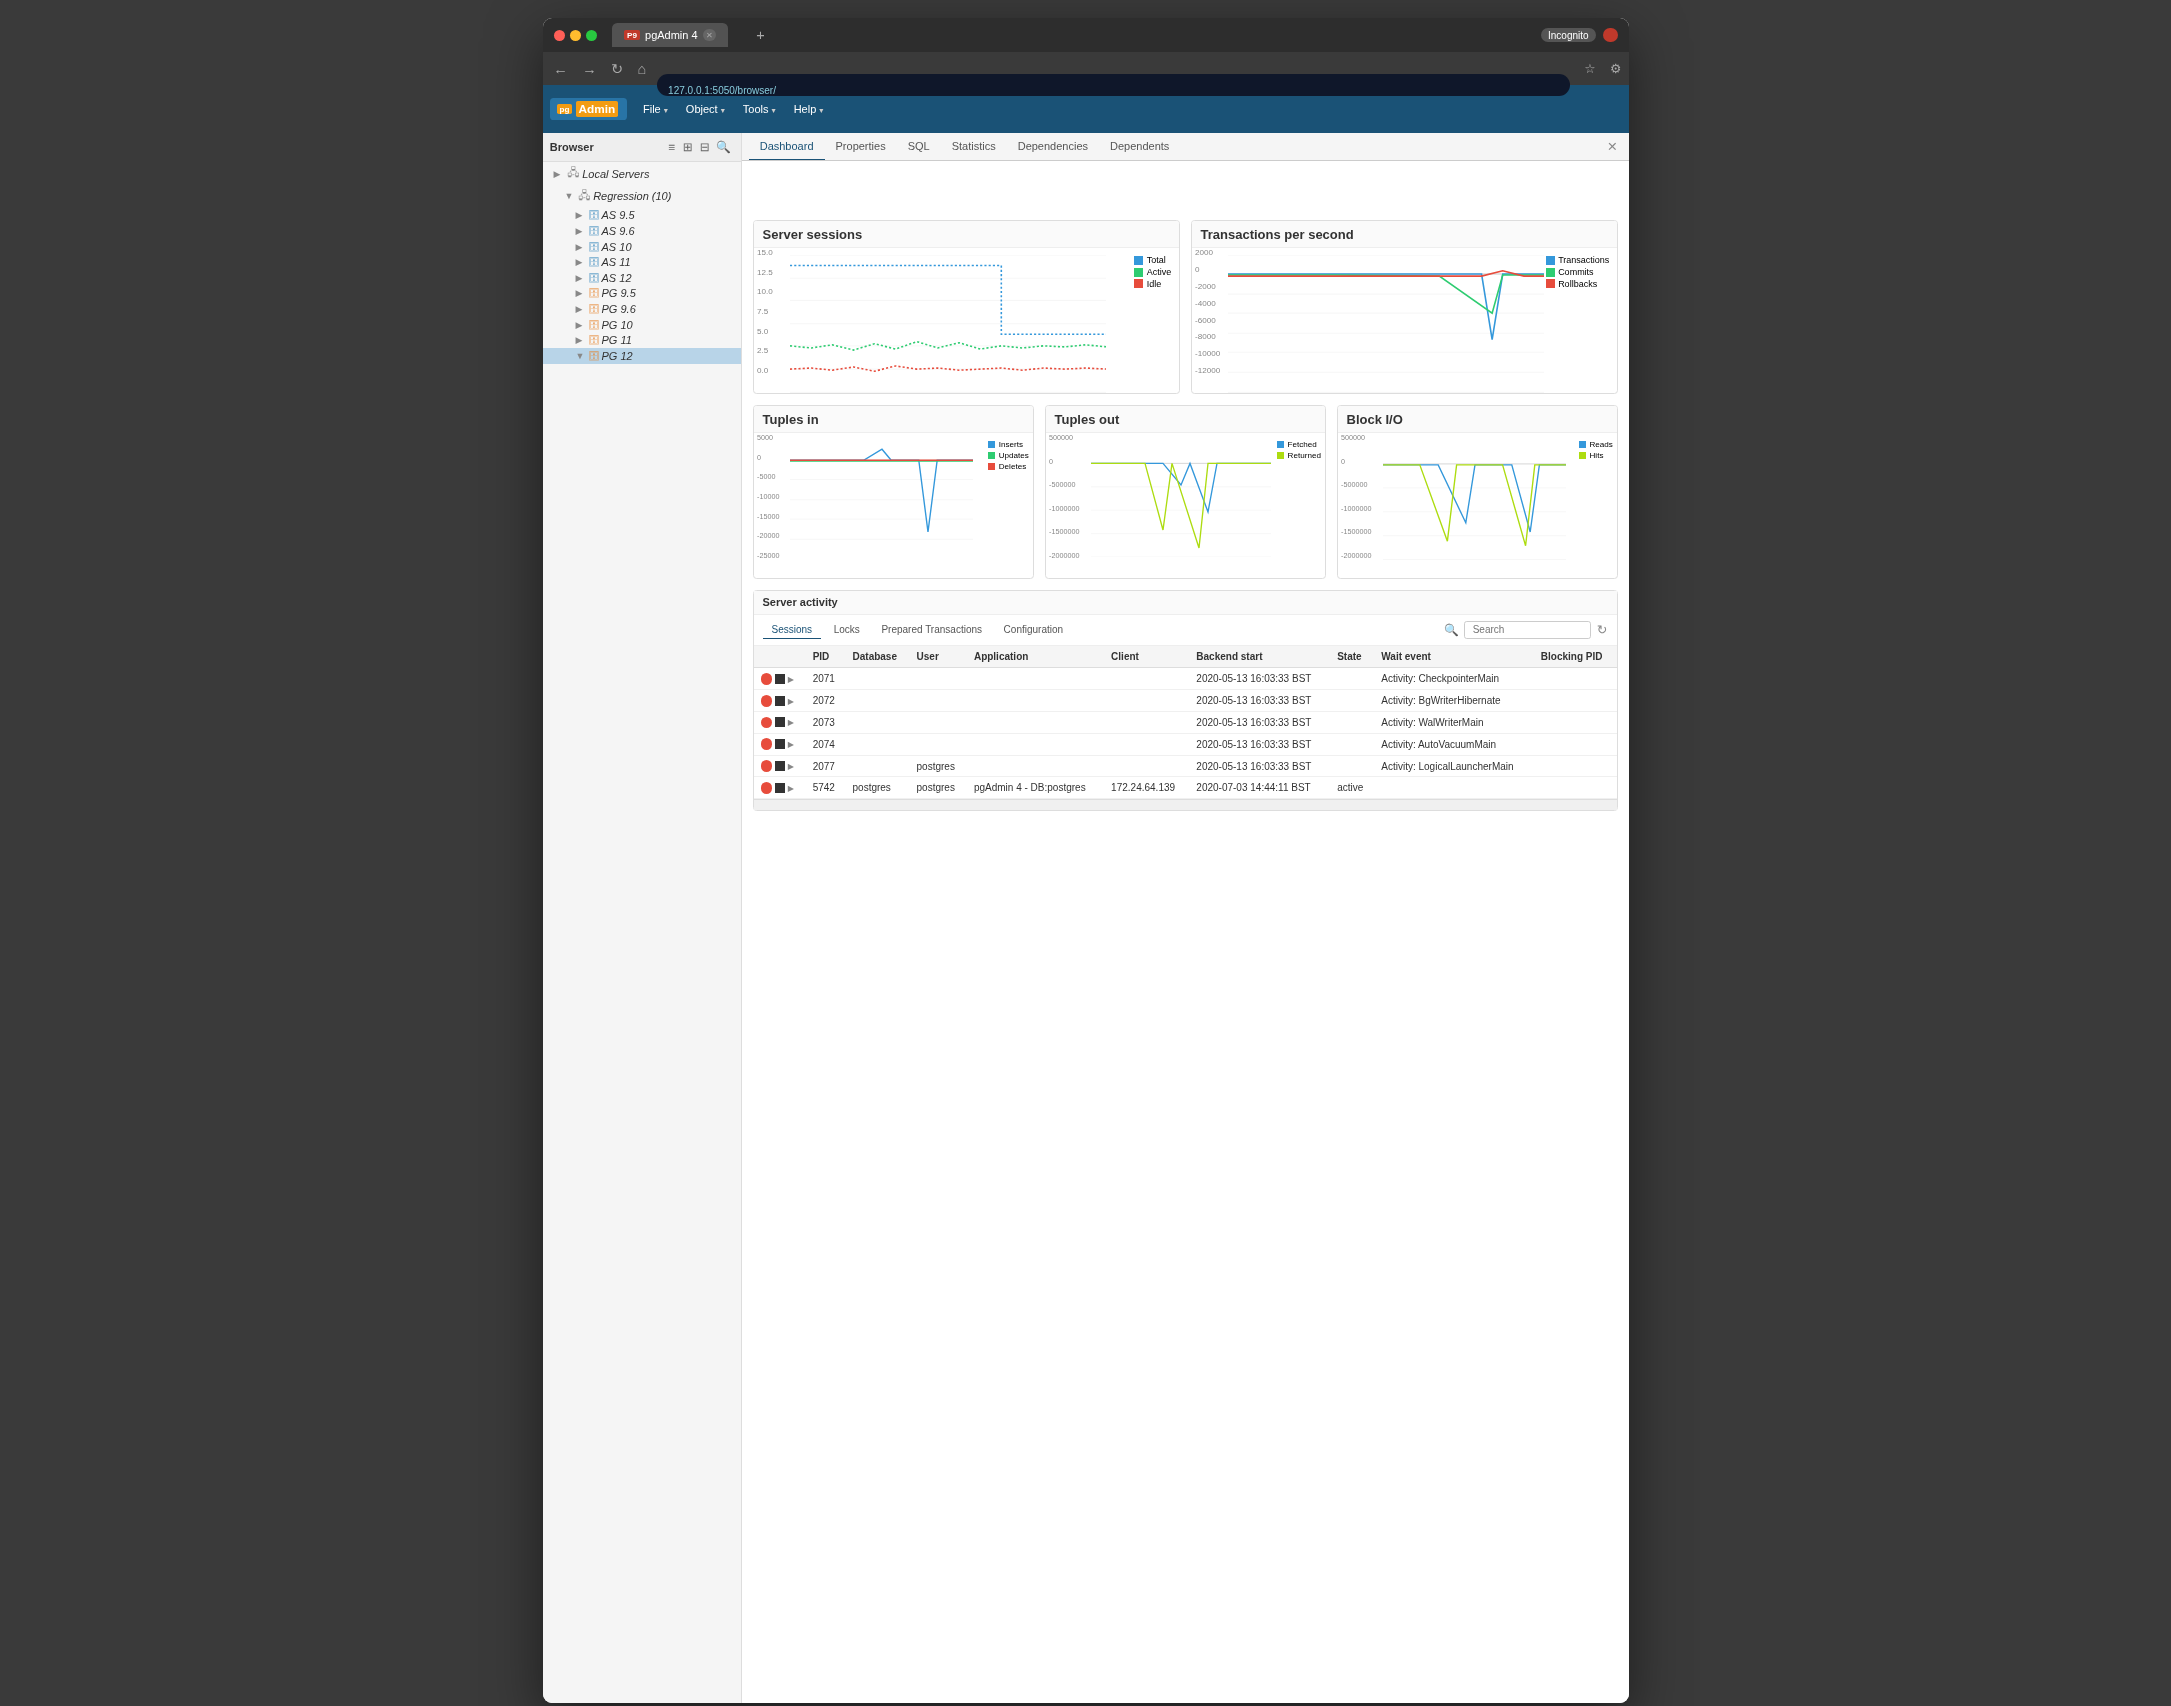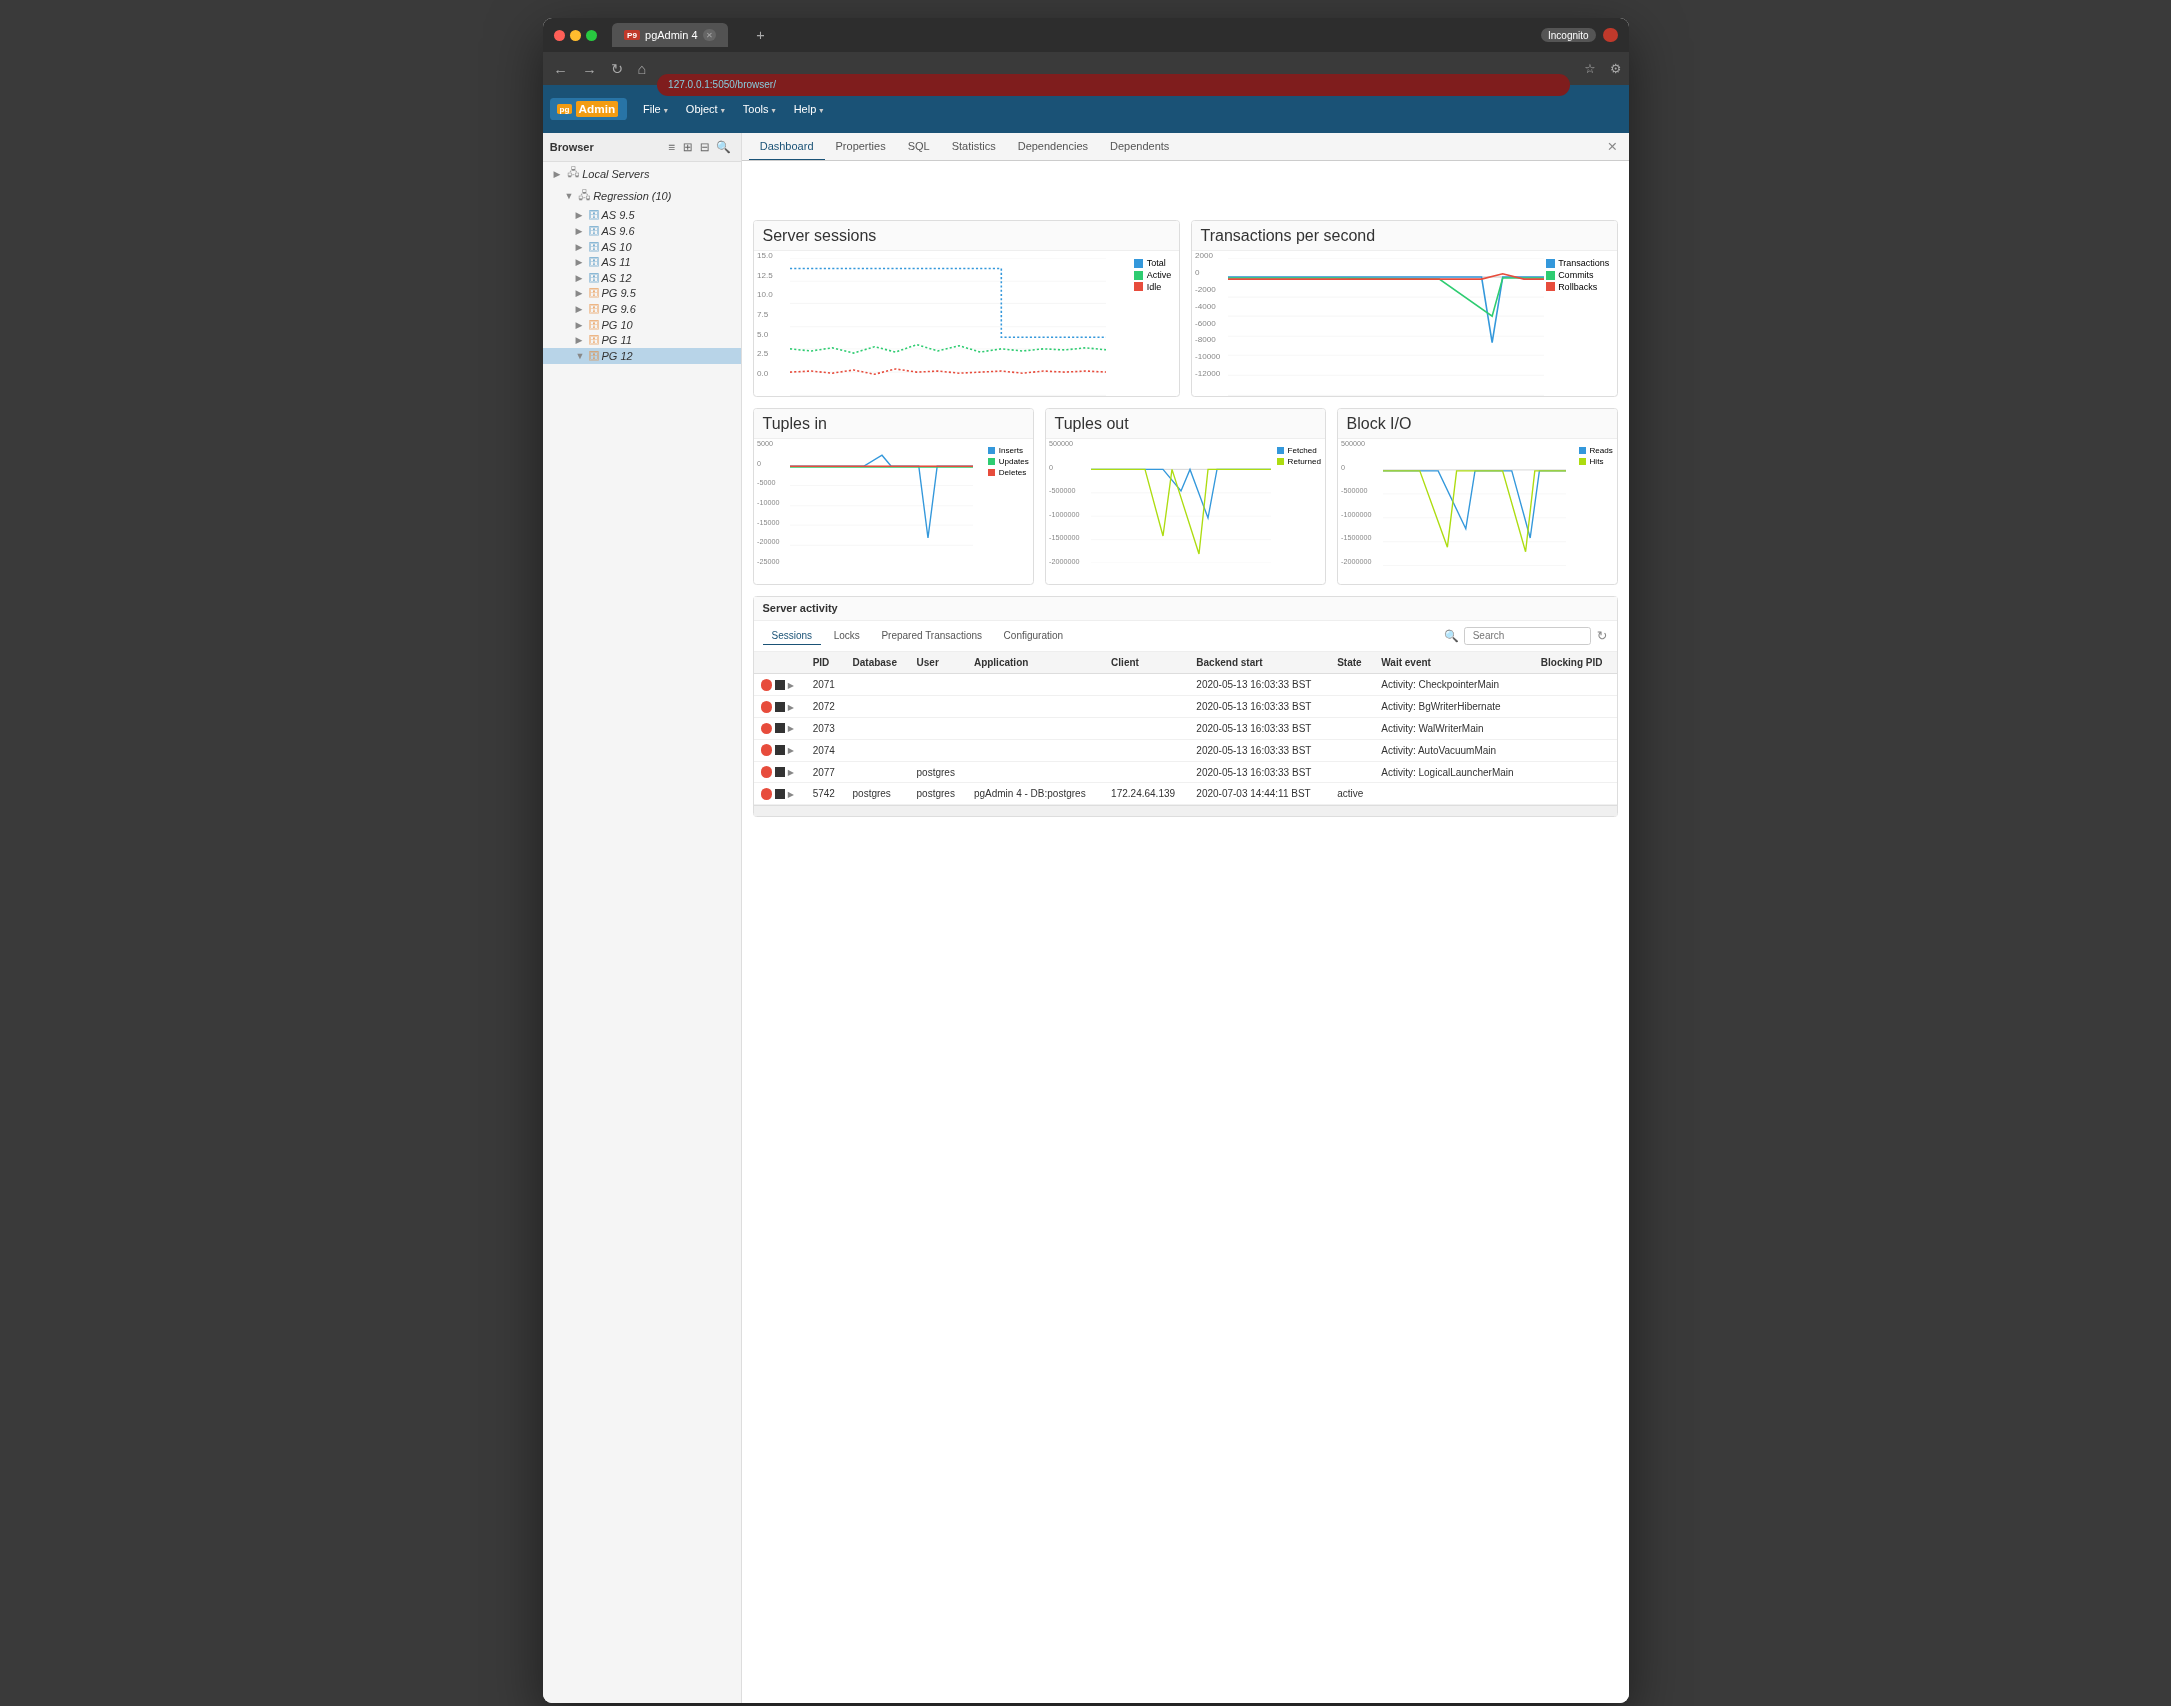--- a/index.html
+++ b/index.html
@@ -18,21 +18,21 @@
     .tab { background: #3c3c3c; border-radius: 5.4px 5.4px 0 0; padding: 5.4px 12.7px; color: #ccc; font-size: 11px; display: flex; align-items: center; gap: 5.4px; }
     .tab.active { background: #525252; color: #fff; }
     .tab-close { width: 12.7px; height: 12.7px; border-radius: 50%; background: #666; display: flex; align-items: center; justify-content: center; font-size: 8.1px; color: #aaa; cursor: pointer; }
     .tab-add { width: 22px; height: 22px; border-radius: 50%; background: transparent; color: #aaa; font-size: 14.5px; display: flex; align-items: center; justify-content: center; cursor: pointer; }
     .browser-controls { display: flex; align-items: center; gap: 3.6px; margin-left: auto; }
     .browser-controls span { color: #aaa; font-size: 10px; }
 
     
     .navbar { background: #3a3a3a; height: 33px; display: flex; align-items: center; padding: 0 7.2px; gap: 7.2px; }
     .nav-btn { color: #aaa; font-size: 14.5px; cursor: pointer; padding: 1.8px 3.6px; }
-    .address-bar { flex: 1; background: #7f1d1d; border-radius: 14.5px; height: 22px; display: flex; align-items: center; padding: 0 11px; color: #ccc; font-size: 11px; margin-top: 32px; }
+    .address-bar { flex: 1; background: #0f172a; border-radius: 14.5px; height: 22px; display: flex; align-items: flex-end; padding: 0 11px; color: #ccc; font-size: 11px; margin-top: 32px; }
     .star-icon { color: #aaa; font-size: 12.7px; margin-left: 7.2px; }
 
     
     .app-toolbar { background: #1a5276; height: 48px; display: flex; align-items: center; padding: 0 7.2px; gap: 0; }
     .app-logo { background: #2874a6; color: #fff; font-weight: bold; font-size: 11.8px; padding: 3.6px 7.2px; border-radius: 3.6px; margin-right: 7.2px; display: flex; align-items: center; gap: 1.8px; }
     .app-logo span { background: #f39c12; color: #fff; font-size: 8.1px; padding: 0.9px 2.7px; border-radius: 1.8px; margin-right: 1.8px; }
     .menu-item { color: #fff; font-size: 11px; padding: 3.6px 9px; cursor: pointer; }
     .menu-arrow { font-size: 8.1px; color: #ccc; }
 
     
@@ -61,21 +61,21 @@
     .content-tab.active { color: #1a5276; border-bottom: 1.8px solid #1a5276; font-weight: 500; }
     .close-btn { margin-left: auto; color: #888; font-size: 12.7px; cursor: pointer; padding: 3.6px; }
 
     
     .dashboard { flex: 1; overflow-y: auto; padding: 11px; background: #fff; }
 
     
     .charts-row { display: grid; grid-template-columns: 1fr 1fr; gap: 11px; margin-bottom: 11px; }
     .charts-row-3 { display: grid; grid-template-columns: 1fr 1fr 1fr; gap: 11px; margin-bottom: 11px; }
     .chart-card { border: 0.9px solid #ddd; border-radius: 3.6px; overflow: hidden; }
-    .chart-title { font-size: 16px; font-weight: 400; color: #333; padding: 5.4px 9px; border-bottom: 0.9px solid #eee; background: #fafafa; }
+    .chart-title { font-size: 13px; font-weight: 700; color: #333; padding: 5.4px 9px; border-bottom: 0.9px solid #eee; background: #fafafa; }
     .chart-body { padding: 7.2px; position: relative; height: 145px; }
     .chart-legend { position: absolute; top: 7.2px; right: 7.2px; font-size: 9px; }
     .legend-item { display: flex; align-items: center; gap: 3.6px; margin-bottom: 1.8px; }
     .legend-dot { width: 9px; height: 9px; }
     .y-axis { position: absolute; left: 3.6px; top: 0; bottom: 18px; display: flex; flex-direction: column; justify-content: space-between; font-size: 8.1px; color: #888; }
     .chart-svg { position: absolute; left: 36px; right: 72px; top: 7.2px; bottom: 18px; }
 
     
     .activity-card { border: 0.9px solid #ddd; border-radius: 3.6px; margin-bottom: 11px; }
     .activity-title { font-size: 11px; font-weight: 600; color: #333; padding: 5.4px 9px; border-bottom: 0.9px solid #eee; background: #fafafa; }

